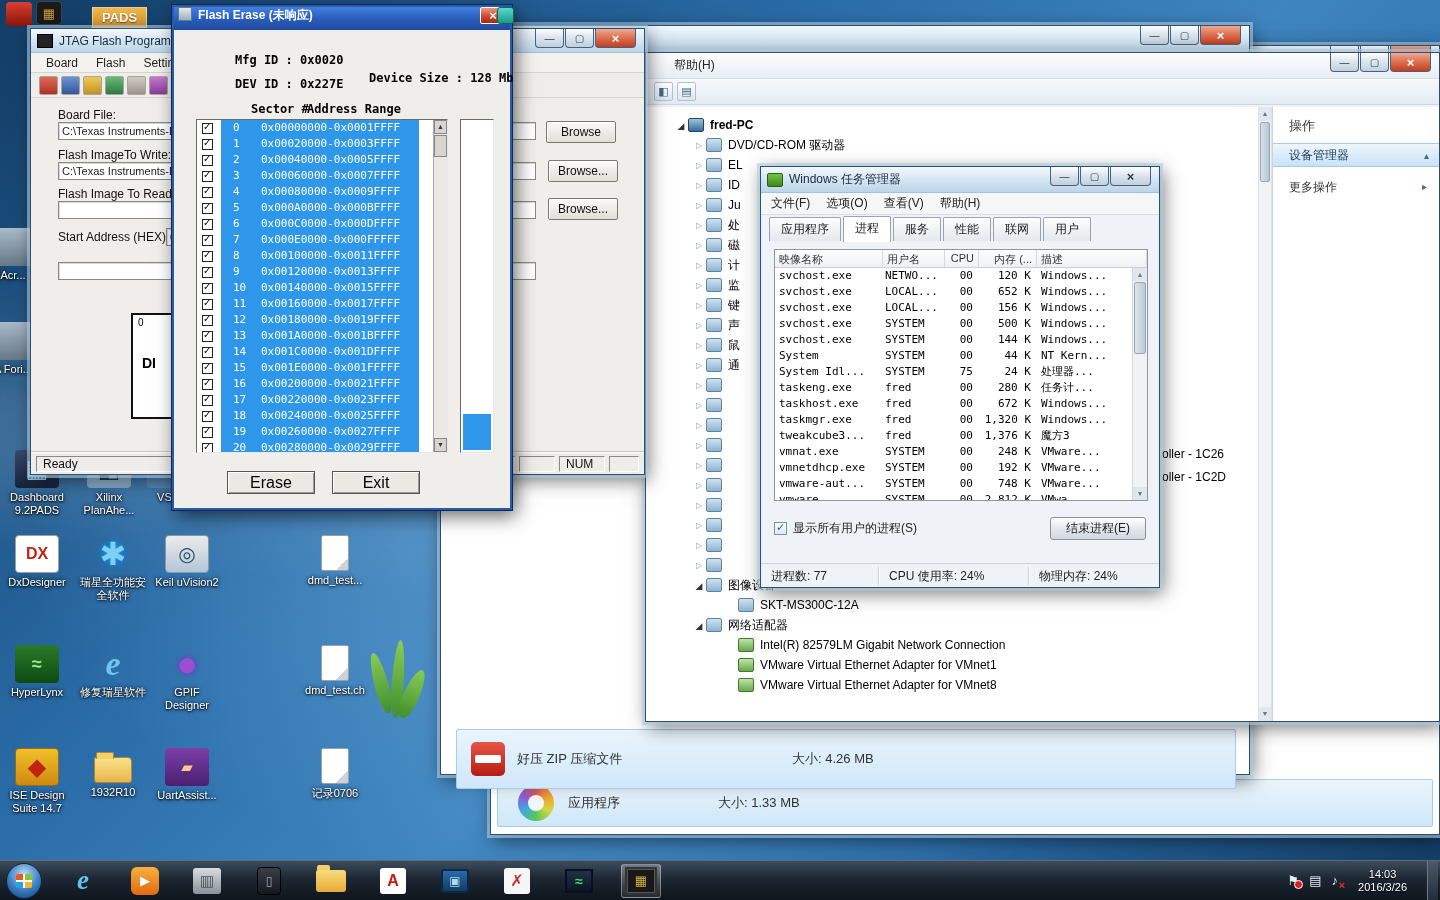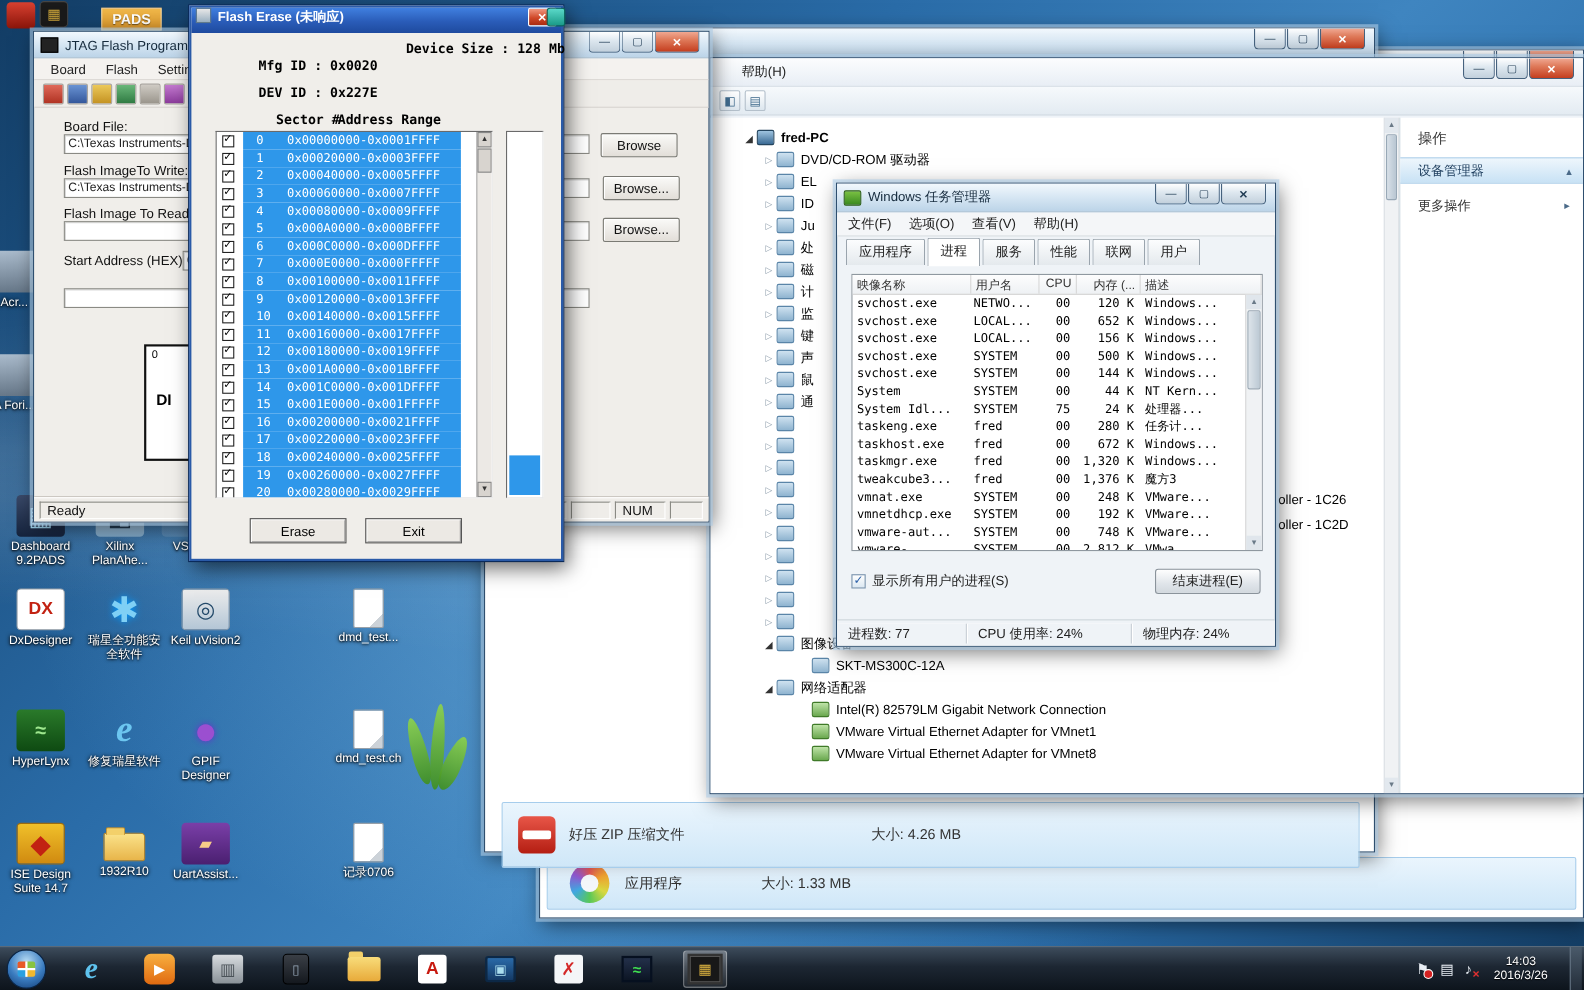--- a/index.html
+++ b/index.html
@@ -59,21 +59,21 @@
 .filerow{position:absolute;display:flex;align-items:center;background:linear-gradient(#eaf5fd,#cfe7f8);border:1px solid #a6cdec;border-radius:2px;color:#333;}
 #row-zip{left:15px;top:703px;width:780px;height:60px;}
 #row-app{left:6px;top:733px;width:936px;height:48px;}
 .zipicon{width:34px;height:34px;margin:0 12px 0 14px;background:linear-gradient(#e85648,#b41e12);border-radius:5px;position:relative;flex:none;}
 .zipicon::after{content:"";position:absolute;left:4px;right:4px;top:13px;height:8px;background:#fff;border-radius:2px;}
 .appicon{width:36px;height:36px;margin:0 14px 0 20px;border-radius:50%;flex:none;background:conic-gradient(#e05656,#f0a030,#d8d840,#58c858,#40a8e0,#9058d0,#e05656);position:relative;}
 .appicon::after{content:"";position:absolute;inset:10px;background:#f4f7fa;border-radius:50%;}
 .fname{font-size:13px;}
 .fsize{position:absolute;font-size:13px;}
 #row-zip .fsize{left:335px;}
-#row-app .fsize{left:194px;}
+#row-app .fsize{left:220px;}
 
 
 #win-dm{left:645px;top:52px;width:795px;height:670px;z-index:4;background:#eef3f8;}
 .dm-menubar{height:26px;display:flex;align-items:center;padding-left:20px;background:linear-gradient(#fcfdfe,#e8eef5);border-bottom:1px solid #d5dde5;}
 .mitem{padding:2px 8px;color:#222;}
 .dm-toolbar{height:26px;display:flex;align-items:center;gap:4px;padding-left:8px;background:linear-gradient(#f6f9fc,#e3ebf2);border-bottom:1px solid #cdd7e0;}
 .dm-tic{width:19px;height:19px;border:1px solid #b4c0cb;border-radius:2px;background:linear-gradient(#fff,#dce6ee);font-size:11px;display:flex;align-items:center;justify-content:center;color:#3f6a8c;}
 .dm-body{position:absolute;top:54px;bottom:0;left:0;right:0;display:flex;}
 .dm-tree{width:612px;background:#fff;padding-top:8px;overflow:hidden;}
 .titem{height:20px;line-height:20px;display:flex;align-items:center;font-size:12px;color:#000;white-space:nowrap;}
@@ -171,21 +171,21 @@
 .scheck::after{content:"✓";position:absolute;left:0px;top:-3px;font-size:10px;font-weight:bold;color:#000;}
 .sbar{margin-left:8px;width:198px;height:16px;background:#2e97ea;display:flex;color:#fff;font-family:"DejaVu Sans Mono",monospace;font-size:11px;line-height:16px;white-space:nowrap;}
 .snum{width:40px;padding-left:12px;flex:none;}
 .dlsb{position:absolute;right:0;top:0;bottom:0;width:14px;background:#ece9e5;border-left:1px solid #aaa;}
 .dlsb .u,.dlsb .d{position:absolute;left:0;right:0;height:14px;background:#d8d4cf;border:1px solid #888;font-size:7px;text-align:center;line-height:12px;color:#333;}
 .dlsb .u{top:0;}.dlsb .u::before{content:"▲";}
 .dlsb .d{bottom:0;}.dlsb .d::before{content:"▼";}
 .dlsb .th{position:absolute;top:15px;left:0;right:0;height:22px;background:#d8d4cf;border:1px solid #888;}
 .dprog{position:absolute;left:286px;top:112px;width:34px;height:334px;background:#fff;border:1px solid;border-color:#6a6a6a #e8e8e8 #e8e8e8 #6a6a6a;}
 .dprog .fill{position:absolute;left:2px;right:2px;bottom:2px;height:36px;background:#2e97ea;}
-.dbtn{position:absolute;width:88px;height:23px;background:#ece9e4;border:1px solid #555;box-shadow:inset 1px 1px 0 #fff,inset -1px -1px 0 #999;font-size:12px;display:flex;align-items:center;justify-content:center;color:#000;}
+.dbtn{position:absolute;width:88px;height:23px;background:#ece9e4;border:1px solid #555;box-shadow:inset 1px 1px 0 #fff,inset -1px -1px 0 #999;font-size:16px;display:flex;align-items:center;justify-content:center;color:#000;}
 #btn-erase{left:53px;top:464px;}
 #btn-exit{left:158px;top:464px;}
 .tealico{position:absolute;left:497px;top:7px;width:17px;height:17px;background:linear-gradient(#5ad8c8,#1a9a88);border:1px solid #0a6a5a;border-radius:3px;z-index:8;}
 
 
 #taskbar{position:absolute;left:0;bottom:0;width:1440px;height:40px;background:linear-gradient(#3d4c5c,#1d2733 45%,#0d141c);border-top:1px solid #5a6a7a;display:flex;align-items:center;z-index:10;}
 .orb{width:36px;height:36px;border-radius:50%;margin:0 10px 0 6px;background:radial-gradient(circle at 50% 30%,#b8dcf4,#3a7cc0 55%,#123c74);border:1px solid #0a2444;display:flex;align-items:center;justify-content:center;flex:none;}
 .flag{width:16px;height:14px;border-radius:2px;position:relative;background:conic-gradient(#88c440 0 25%,#f0b830 0 50%,#2aa0e0 0 75%,#e85a28 0);}
 .flag::after{content:"";position:absolute;inset:0;background:linear-gradient(#fff,#fff) center/2px 100% no-repeat,linear-gradient(#fff,#fff) center/100% 2px no-repeat;}
 .tbset{display:flex;align-items:center;}
@@ -775,21 +775,21 @@
     </div>
   </div>
 
   <div id="dlg-erase">
     <div class="dtitle">
       <div class="dticon"></div>
       <span>Flash Erase (未响应)</span>
       <div class="dclose"></div>
     </div>
     <div class="dmono" style="left:23px;top:46px;">Mfg ID : 0x0020</div>
-    <div class="dmono" style="left:146px;top:30px;padding-left:11px;">Device Size : 128 Mb</div>
+    <div class="dmono" style="left:146px;top:64px;padding-left:11px;">Device Size : 128 Mb</div>
     <div class="dmono" style="left:23px;top:70px;">DEV ID : 0x227E</div>
     <div class="dmono" style="left:39px;top:95px;">Sector #</div>
     <div class="dmono" style="left:95px;top:95px;">Address Range</div>
     <div class="dlist">
       <div>
 
       <div class="srow">
           <span class="scheck"></span>
           <span class="sbar">
               <span class="snum">0</span>

